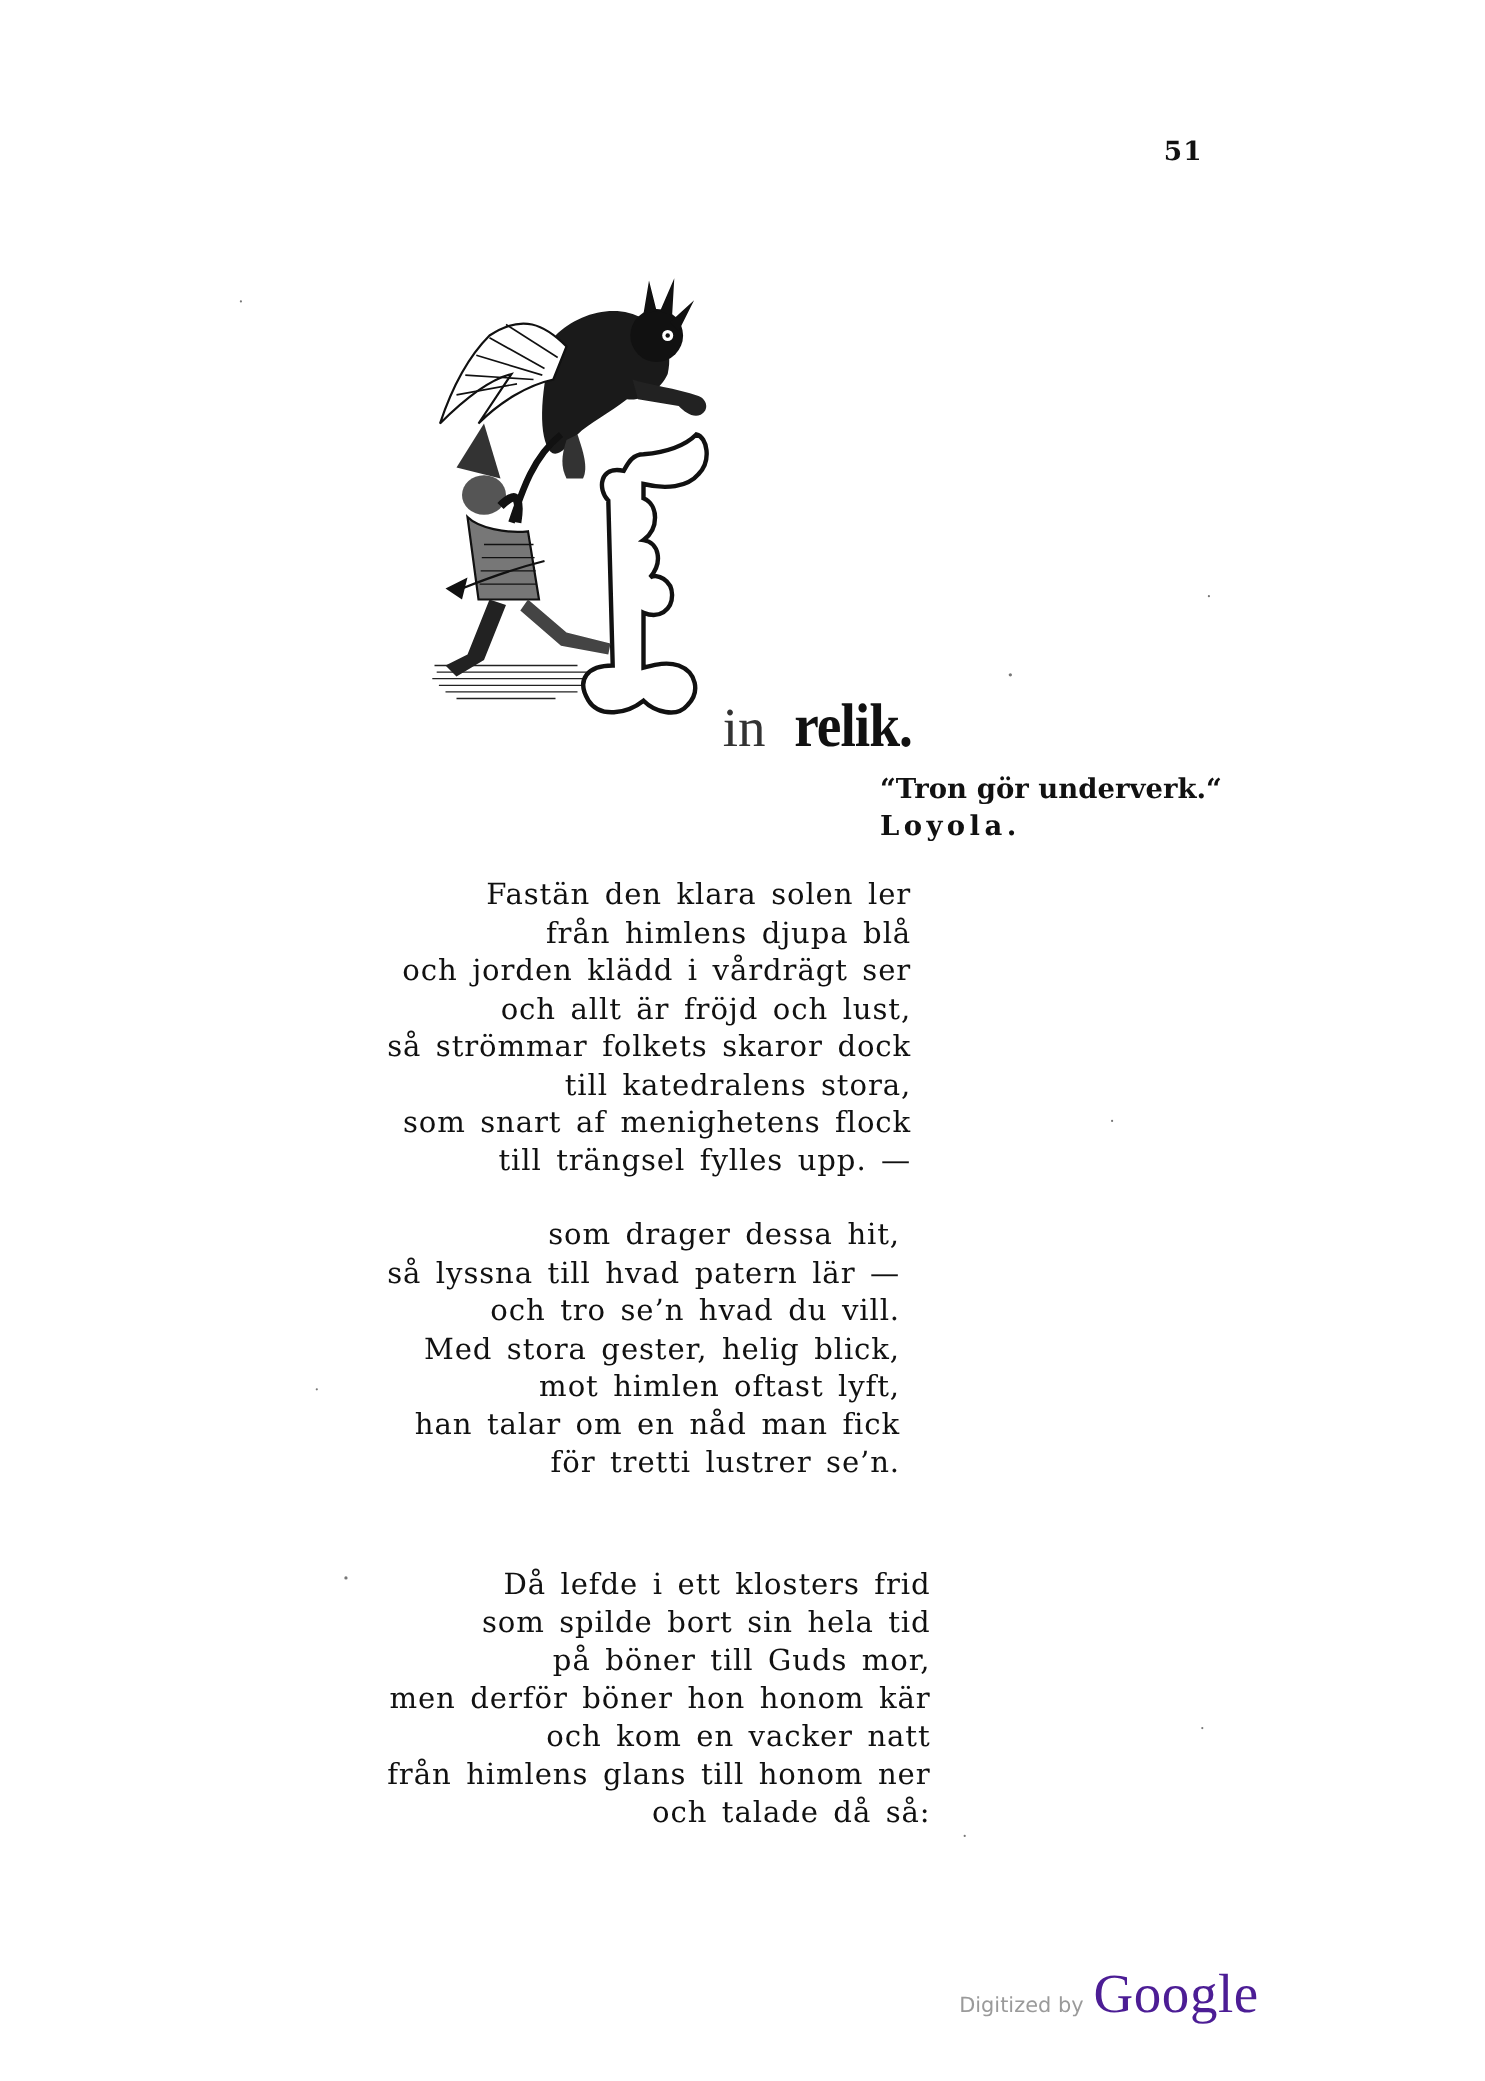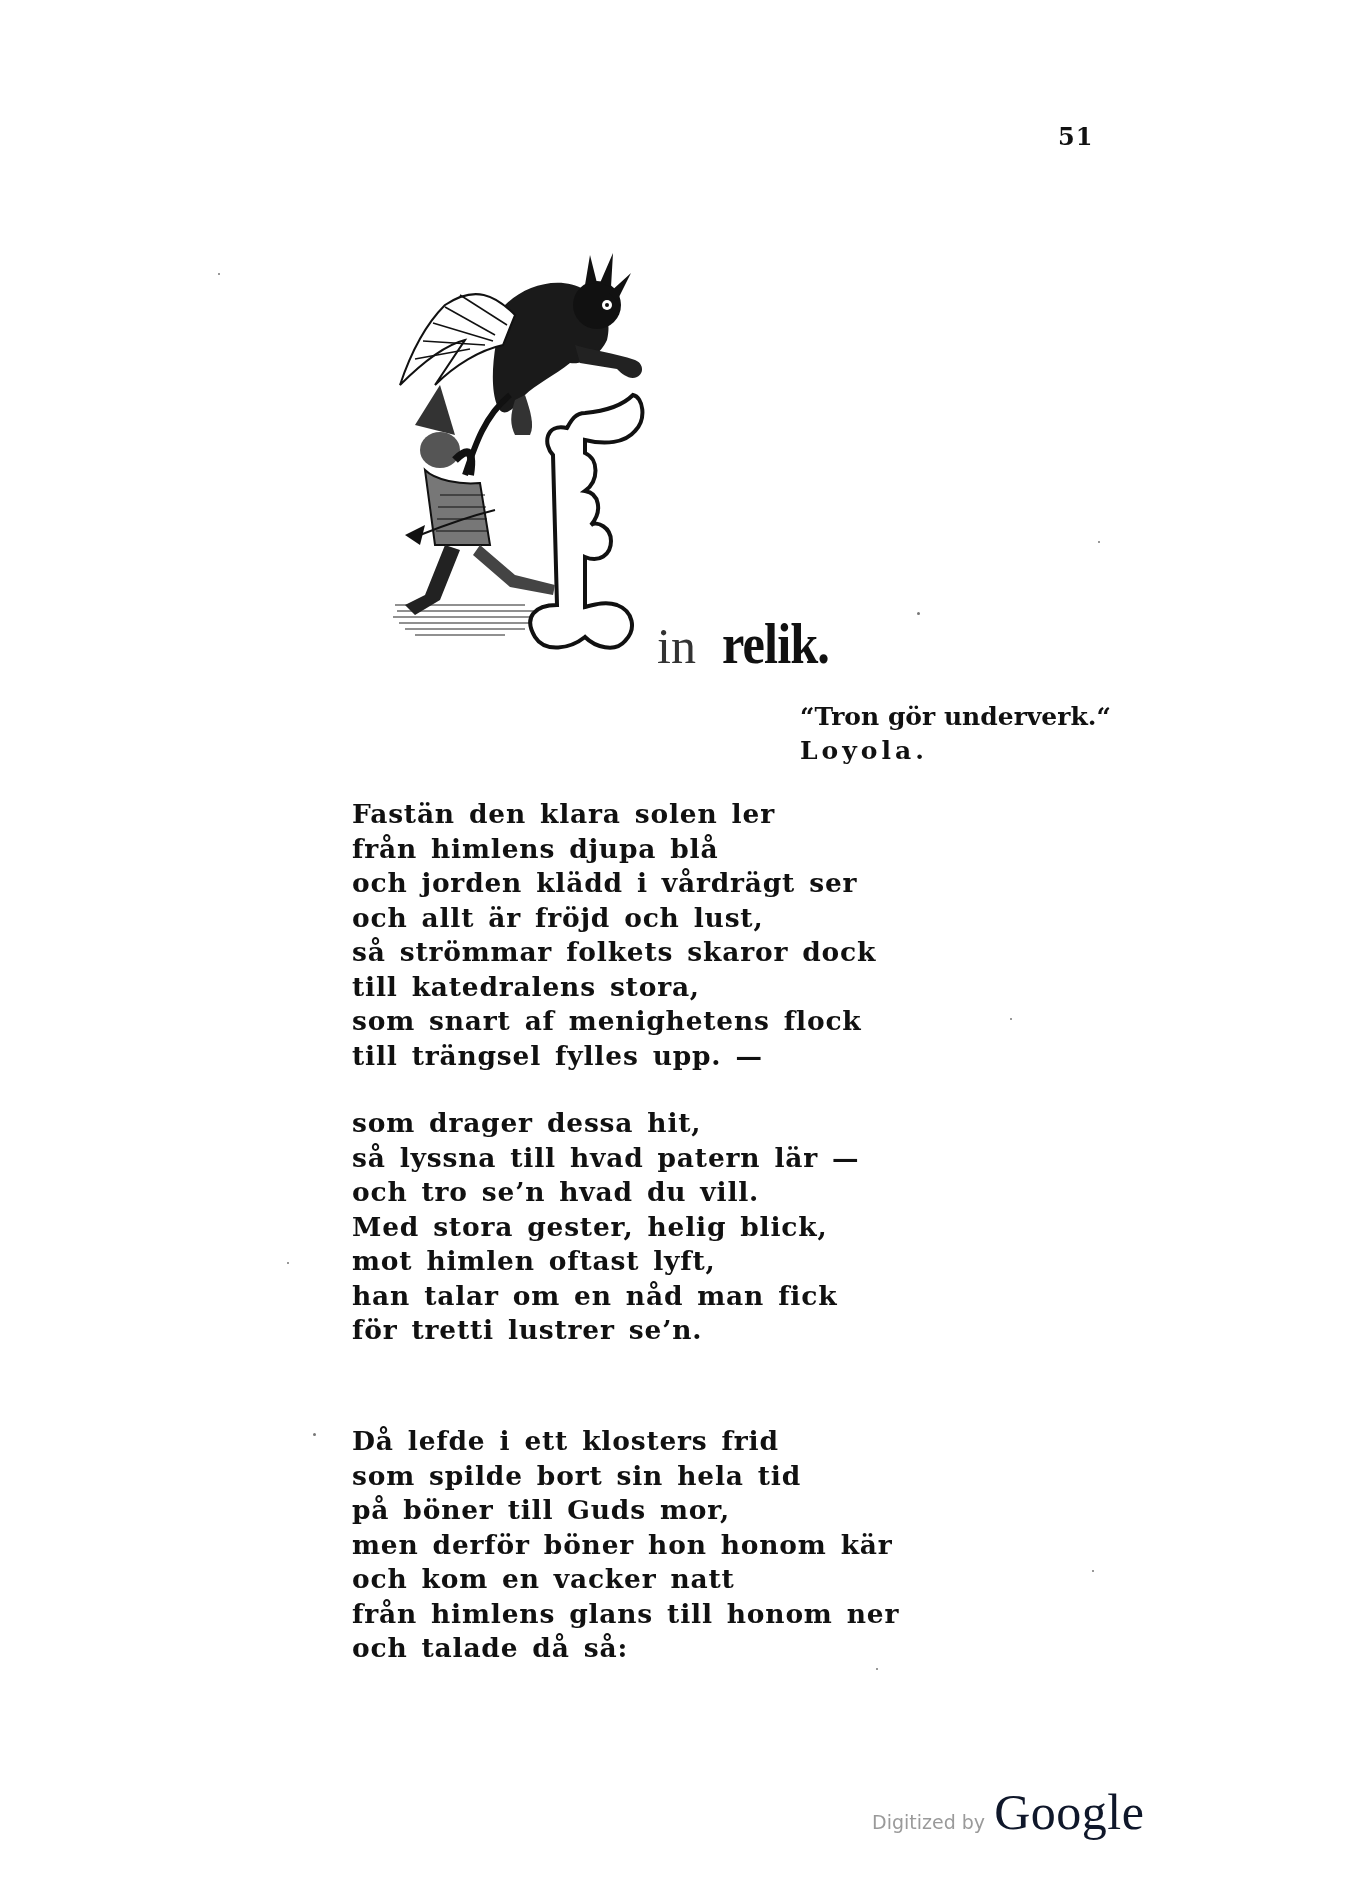--- a/index.html
+++ b/index.html
@@ -27,21 +27,21 @@
     .illustration {
       position: absolute;
       left: 385px;
       top: 245px;
       width: 320px;
       height: 420px;
     }
     .title {
       position: absolute;
       left: 657px;
-      top: 612px;
+      top: 628px;
       white-space: nowrap;
     }
     .title .title-lead {
       font-family: "Liberation Serif", serif;
       font-size: 50px;
       color: #333333;
       font-weight: normal;
     }
     .title .title-main {
       font-family: "Liberation Serif", serif;
@@ -65,26 +65,27 @@
     }
     .epigraph .quote { display: block; }
     .epigraph .attribution {
       display: block;
       letter-spacing: 4px;
     }
     .stanza {
       position: absolute;
       left: 352px;
       font-family: "DejaVu Serif", serif;
-      font-weight: bold;
+      font-weight: normal;
       font-size: 26.5px;
       line-height: 34.5px;
       letter-spacing: 0.8px;
       word-spacing: 4px;
       white-space: nowrap;
+      text-align: right;
     }
     .stanza .line { display: block; }
     .stanza-1 { top: 797px; }
     .stanza-2 { top: 1106px; }
     .stanza-3 { top: 1424px; }
     .footer-watermark {
       position: absolute;
       left: 872px;
       top: 1783px;
       white-space: nowrap;
@@ -92,21 +93,21 @@
     }
     .footer-watermark .digitized {
       font-family: "DejaVu Sans", sans-serif;
       font-size: 19px;
       vertical-align: baseline;
     }
     .footer-watermark .brand {
       font-family: "Liberation Serif", serif;
       font-size: 50px;
       margin-left: 4px;
-      color: #0f172a;
+      color: #4c1d95;
       letter-spacing: 0.5px;
     }
     .speck {
       position: absolute;
       background: #777;
       border-radius: 50%;
     }
   </style>
 </head>
 <body>

